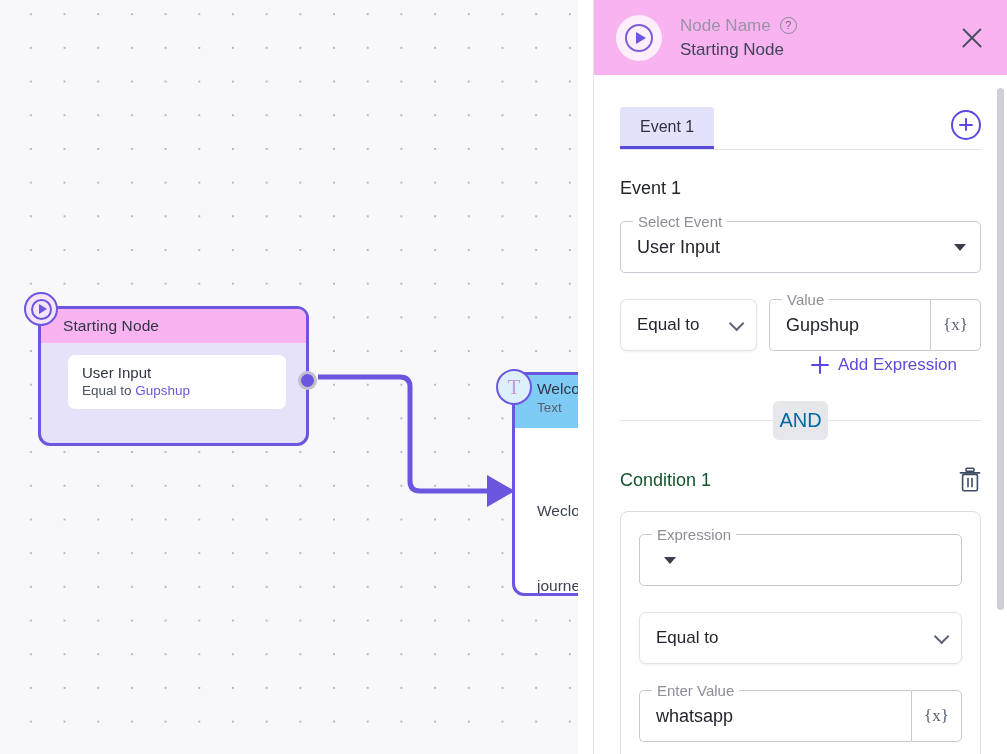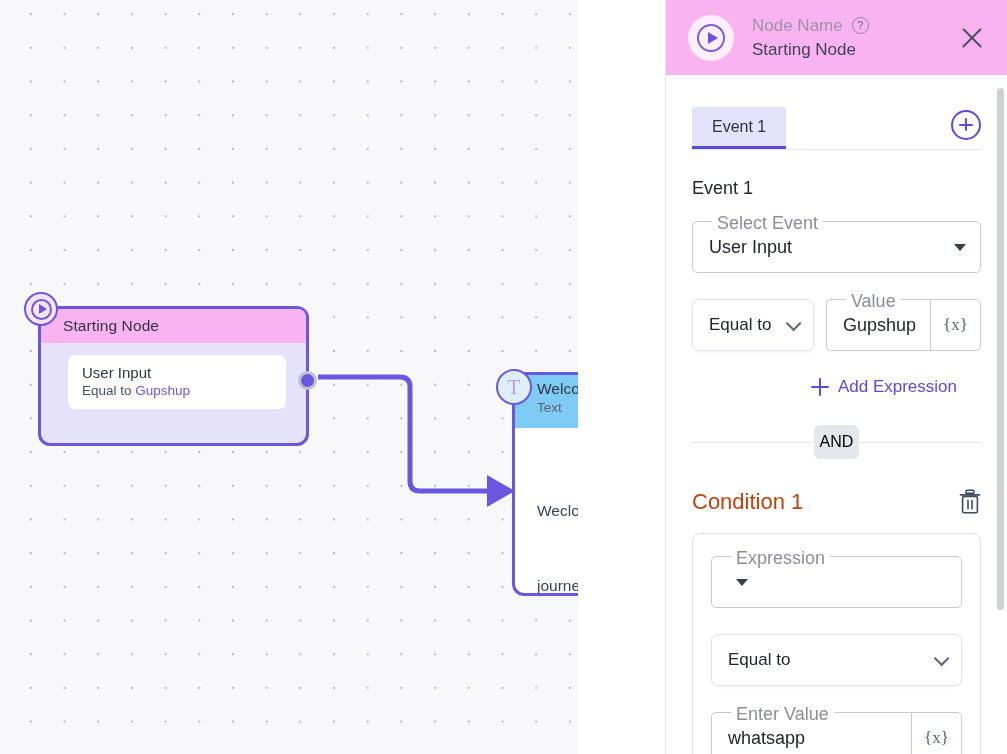--- a/index.html
+++ b/index.html
@@ -105,21 +105,21 @@
     width: 36px; height: 36px; border-radius: 50%;
     background: #ddeffb; border: 2.5px solid #6b56e0;
     display: flex; align-items: center; justify-content: center;
     font-size: 21px; color: #c59ad6; font-family: "Liberation Serif", serif;
     z-index: 5;
   }
 
   
   #panel {
     position: absolute; right: 0; top: 0;
-    width: 342px; height: 754px;
+    width: 414px; height: 754px;
     background: #ffffff;
     border-left: 1px solid #e4e4ea;
     display: flex; flex-direction: column;
     overflow: hidden;
   }
   .p-header {
     height: 75px; flex: 0 0 75px;
     background: #f9b3f0;
     display: flex; align-items: center;
     padding: 0 18px 0 22px;
@@ -202,23 +202,23 @@
 
   
   .mfield { position: relative; margin-bottom: 0; }
   .mfield .mbox {
     border: 1px solid #c9c9d1; border-radius: 5px;
     height: 52px; display: flex; align-items: center;
     padding: 0 14px 0 16px;
     background: #fff;
   }
   .mfield .mlabel {
-    position: absolute; left: 20px; top: -8px;
+    position: absolute; left: 13px; top: -8px;
     background: #ffffff; padding: 0 5px;
-    font-size: 18px; color: #8d8d97;
+    font-size: 15px; color: #8d8d97;
   }
   .mfield .mval { font-size: 18px; color: #24262e; flex: 1 1 auto; }
   .caret-solid {
     width: 0; height: 0;
     border-left: 6.5px solid transparent;
     border-right: 6.5px solid transparent;
     border-top: 7px solid #3a3d4a;
     margin-left: 8px;
   }
   .caret-thin {
@@ -251,21 +251,21 @@
     width: 51px; height: 52px; flex: 0 0 51px;
     border: 1px solid #c9c9d1; border-radius: 0 5px 5px 0;
     display: flex; align-items: center; justify-content: center;
     font-size: 17px; color: #5a6275;
     background: #fff; cursor: pointer;
     font-family: "Liberation Serif", serif;
   }
 
   .add-expr {
     display: flex; align-items: center; justify-content: flex-end;
-    gap: 9px; margin-top: 26px; padding-right: 24px;
+    gap: 9px; margin-top: 4px; padding-right: 24px;
     font-size: 17px; color: #5b4ae0; cursor: pointer;
   }
   .add-expr .pl {
     position: relative; width: 18px; height: 18px;
   }
   .add-expr .pl::before, .add-expr .pl::after {
     content: ""; position: absolute; background: #5b4ae0; border-radius: 1px;
   }
   .add-expr .pl::before { left: 0; top: 7.7px; width: 18px; height: 2.6px; }
   .add-expr .pl::after  { top: 0; left: 7.7px; height: 18px; width: 2.6px; }
@@ -275,29 +275,29 @@
     position: relative; margin-top: 28px; height: 34px;
     display: flex; align-items: center; justify-content: center;
   }
   .and-row .line {
     position: absolute; left: 0; right: 0; top: 50%;
     height: 1px; background: #e4e4ea;
   }
   .and-chip {
     position: relative; z-index: 2;
     background: #e6e7ea; border-radius: 6px;
-    padding: 8px 6px; font-size: 16px; color: #000000;
+    padding: 8px 6px; font-size: 20px; color: #0369a1;
     cursor: pointer;
   }
 
   .cond-row {
     display: flex; align-items: center; justify-content: space-between;
     margin-top: 30px; margin-bottom: 18px;
   }
-  .cond-title { font-size: 22px; color: #c2410c; }
+  .cond-title { font-size: 18px; color: #14532d; }
   .trash { width: 22px; height: 26px; position: relative; cursor: pointer; }
 
   .cond-card {
     border: 1px solid #dcdce3; border-radius: 8px;
     padding: 22px 18px 20px 18px;
   }
   .cond-card .mfield + .plain-select { margin-top: 26px; }
   .plain-select {
     height: 52px;
     border: 1px solid #e2e2e8; border-radius: 7px;

